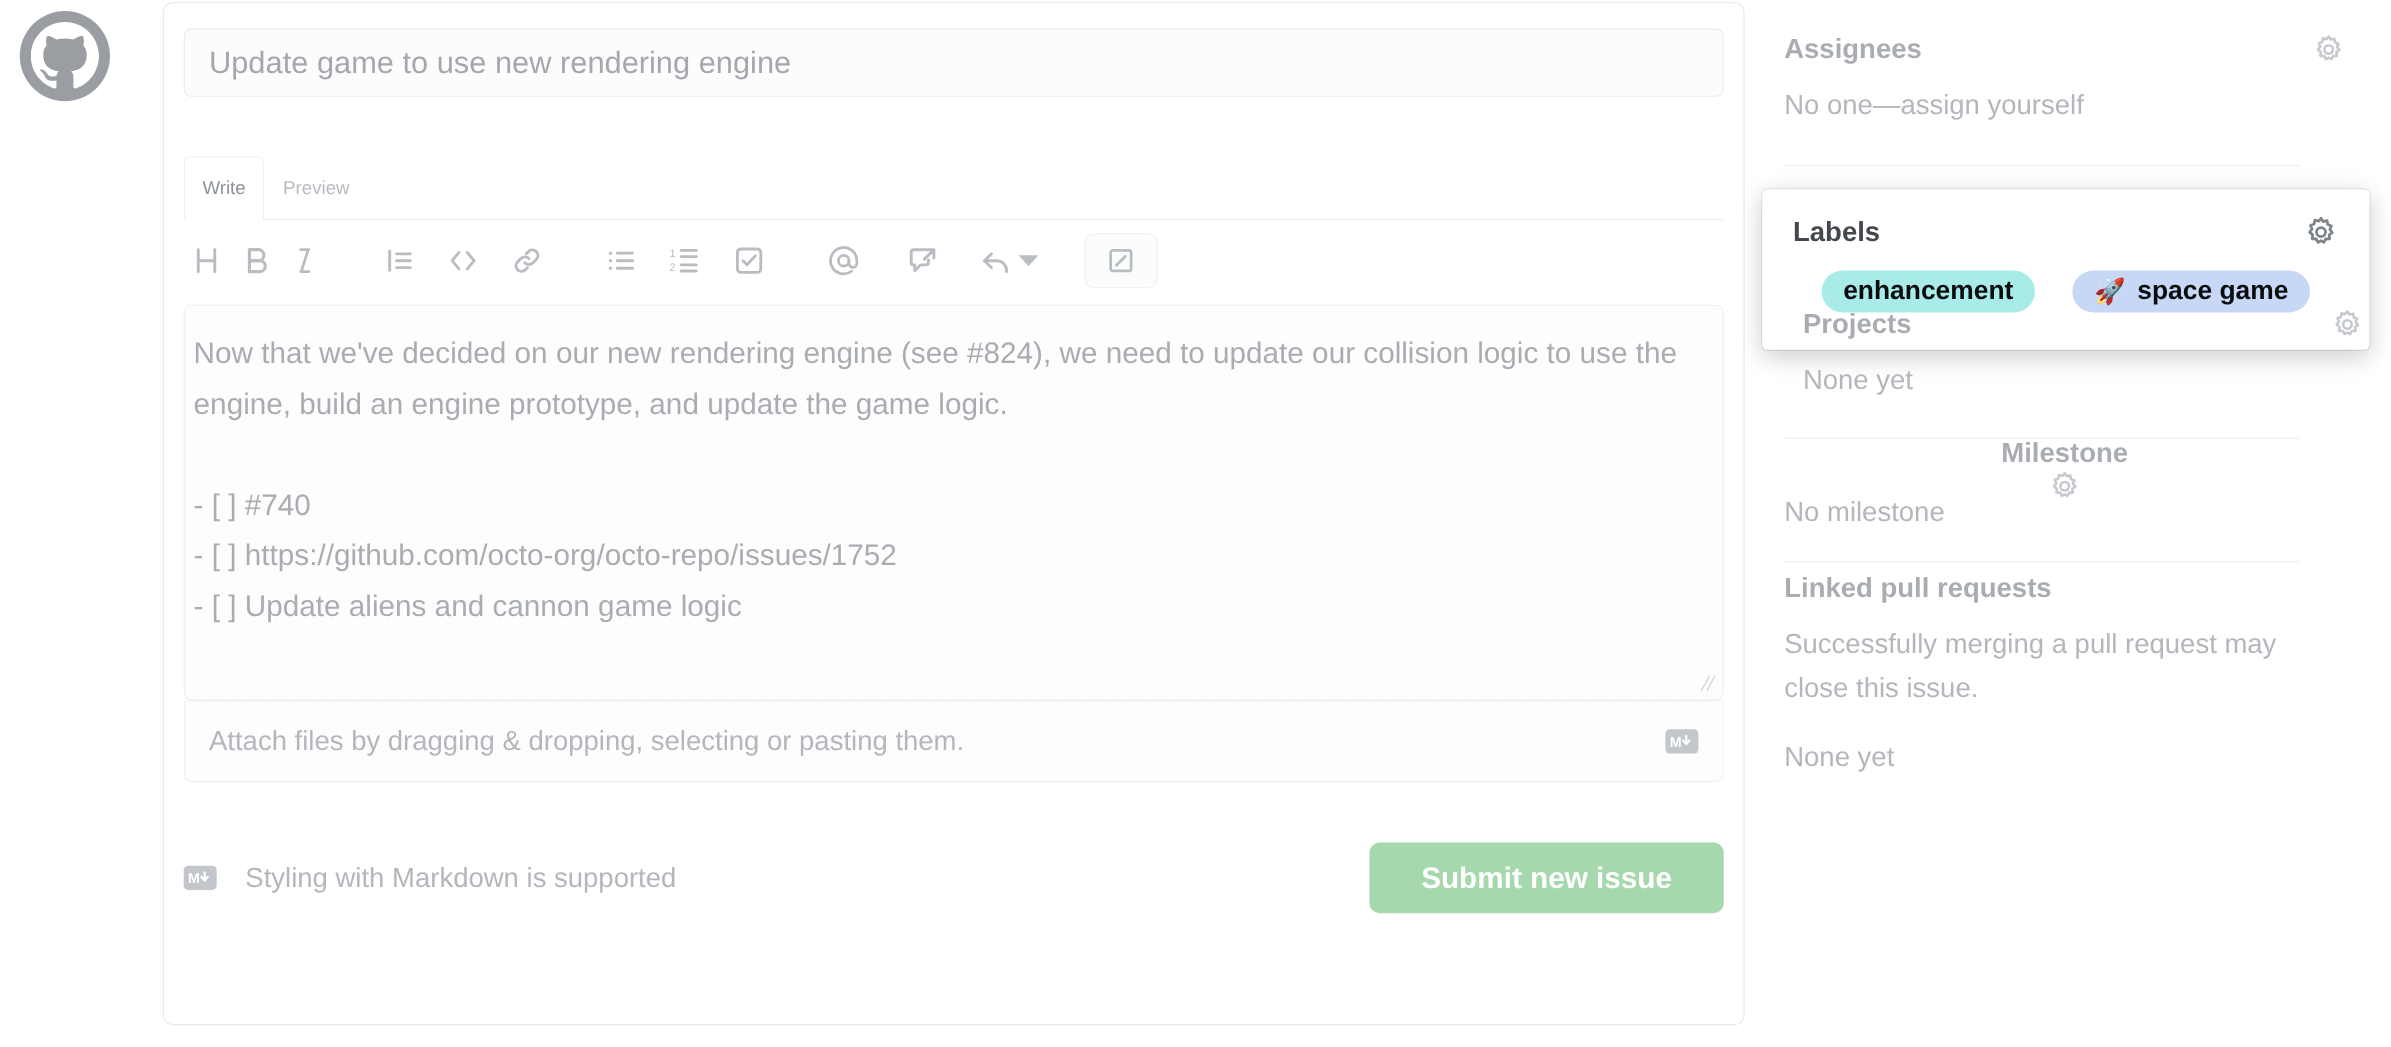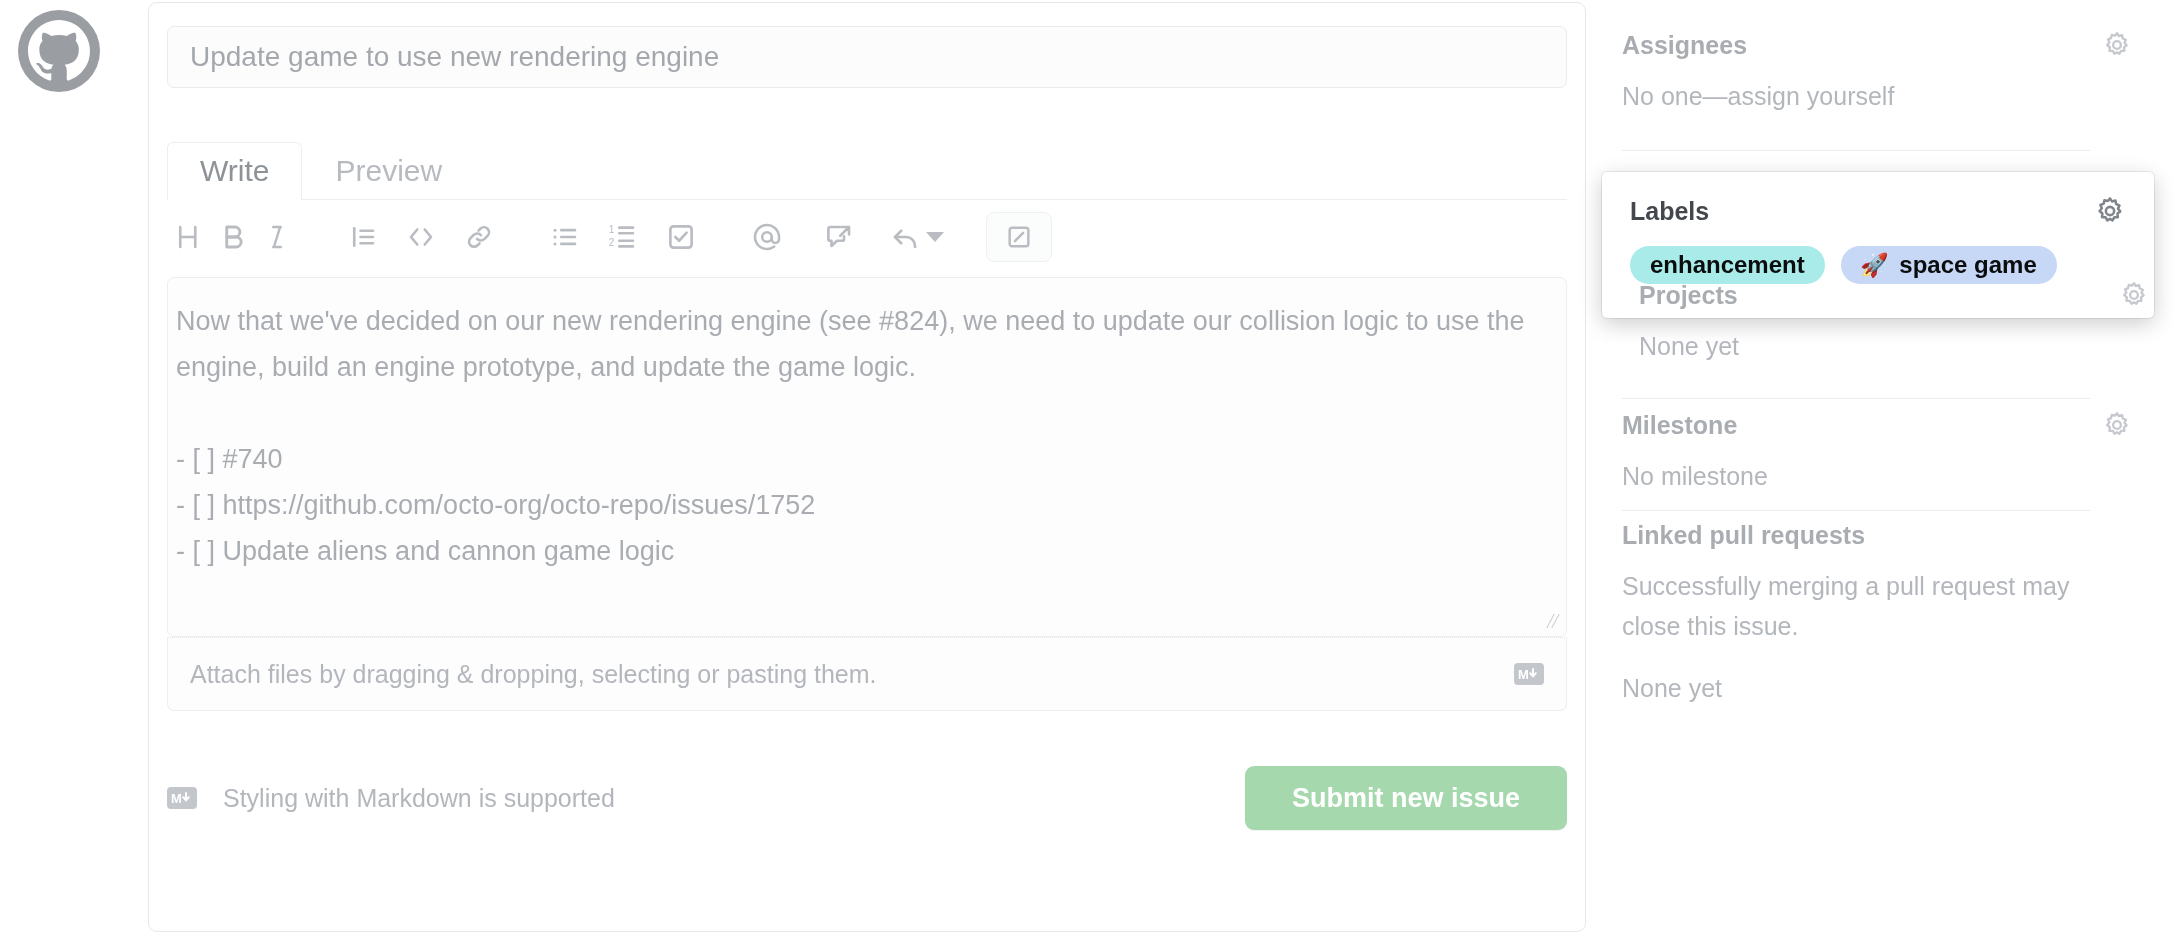--- a/index.html
+++ b/index.html
@@ -54,23 +54,23 @@
   #tabs {
     position: absolute;
     left: 18px; top: 140px;
     width: 1400px; height: 57px;
     border-bottom: 1px solid #eceef0;
     display: flex;
     align-items: flex-end;
   }
   .tab {
     height: 57px;
-    padding: 0 32px;
+    padding: 0 16px;
     display: flex; align-items: center;
-    font-size: 30px;
+    font-size: 17px;
     color: #b7bbc0;
     cursor: pointer;
     border: 1px solid transparent;
     border-bottom: none;
     position: relative;
   }
   .tab.active {
     color: #8d9297;
     background: #ffffff;
     border-color: #eceef0;
@@ -258,22 +258,23 @@
   #labels-card {
     position: absolute;
     left: -20px; top: 172px;
     width: 552px; height: 146px;
     background: #ffffff;
     border-radius: 5px;
     box-shadow: 0 0 0 1px rgba(0,0,0,0.07), 0 6px 22px rgba(0,0,0,0.20);
     padding: 22px 28px 0 28px;
   }
   #labels-row {
-    display: flex; align-items: center; gap: 16px;
+    display: flex; align-items: center; gap: 34px;
     margin-top: 18px;
+    justify-content: center;
   }
   .label-chip {
     height: 38px;
     border-radius: 19px;
     padding: 0 20px;
     display: flex; align-items: center; gap: 10px;
     font-size: 24px;
     font-weight: bold;
     color: #0b0c0d;
     cursor: pointer;
@@ -494,21 +495,21 @@
           <path d="M12 2.6l1.5 2.2 2.6-.6.5 2.6 2.5 1-1.1 2.4 1.7 2.1-2.1 1.6.3 2.7-2.7.1-1.3 2.3L12 17.9l-2 1.1-1.3-2.3-2.7-.1.3-2.7L4.2 12l1.7-2.1L4.8 7.5l2.5-1 .5-2.6 2.6.6z"></path>
         </svg>
       </span>
     </div>
     <div class="side-body">None yet</div>
   </div>
 
   <div class="divider" style="top:398px;"></div>
 
   <div class="side-section" style="top:398px;">
-    <div class="side-head" style="margin-top:10px;">
+    <div class="side-head" style="margin-top:0;flex-direction:column;">
       <span class="side-title">Milestone</span>
       <span class="gear">
         <svg width="30" height="30" viewBox="0 0 24 24" fill="none" stroke="currentColor" stroke-width="1.9" stroke-linejoin="round">
           <circle cx="12" cy="12" r="3.1"></circle>
           <path d="M12 2.6l1.5 2.2 2.6-.6.5 2.6 2.5 1-1.1 2.4 1.7 2.1-2.1 1.6.3 2.7-2.7.1-1.3 2.3L12 17.9l-2 1.1-1.3-2.3-2.7-.1.3-2.7L4.2 12l1.7-2.1L4.8 7.5l2.5-1 .5-2.6 2.6.6z"></path>
         </svg>
       </span>
     </div>
     <div class="side-body">No milestone</div>
   </div>

